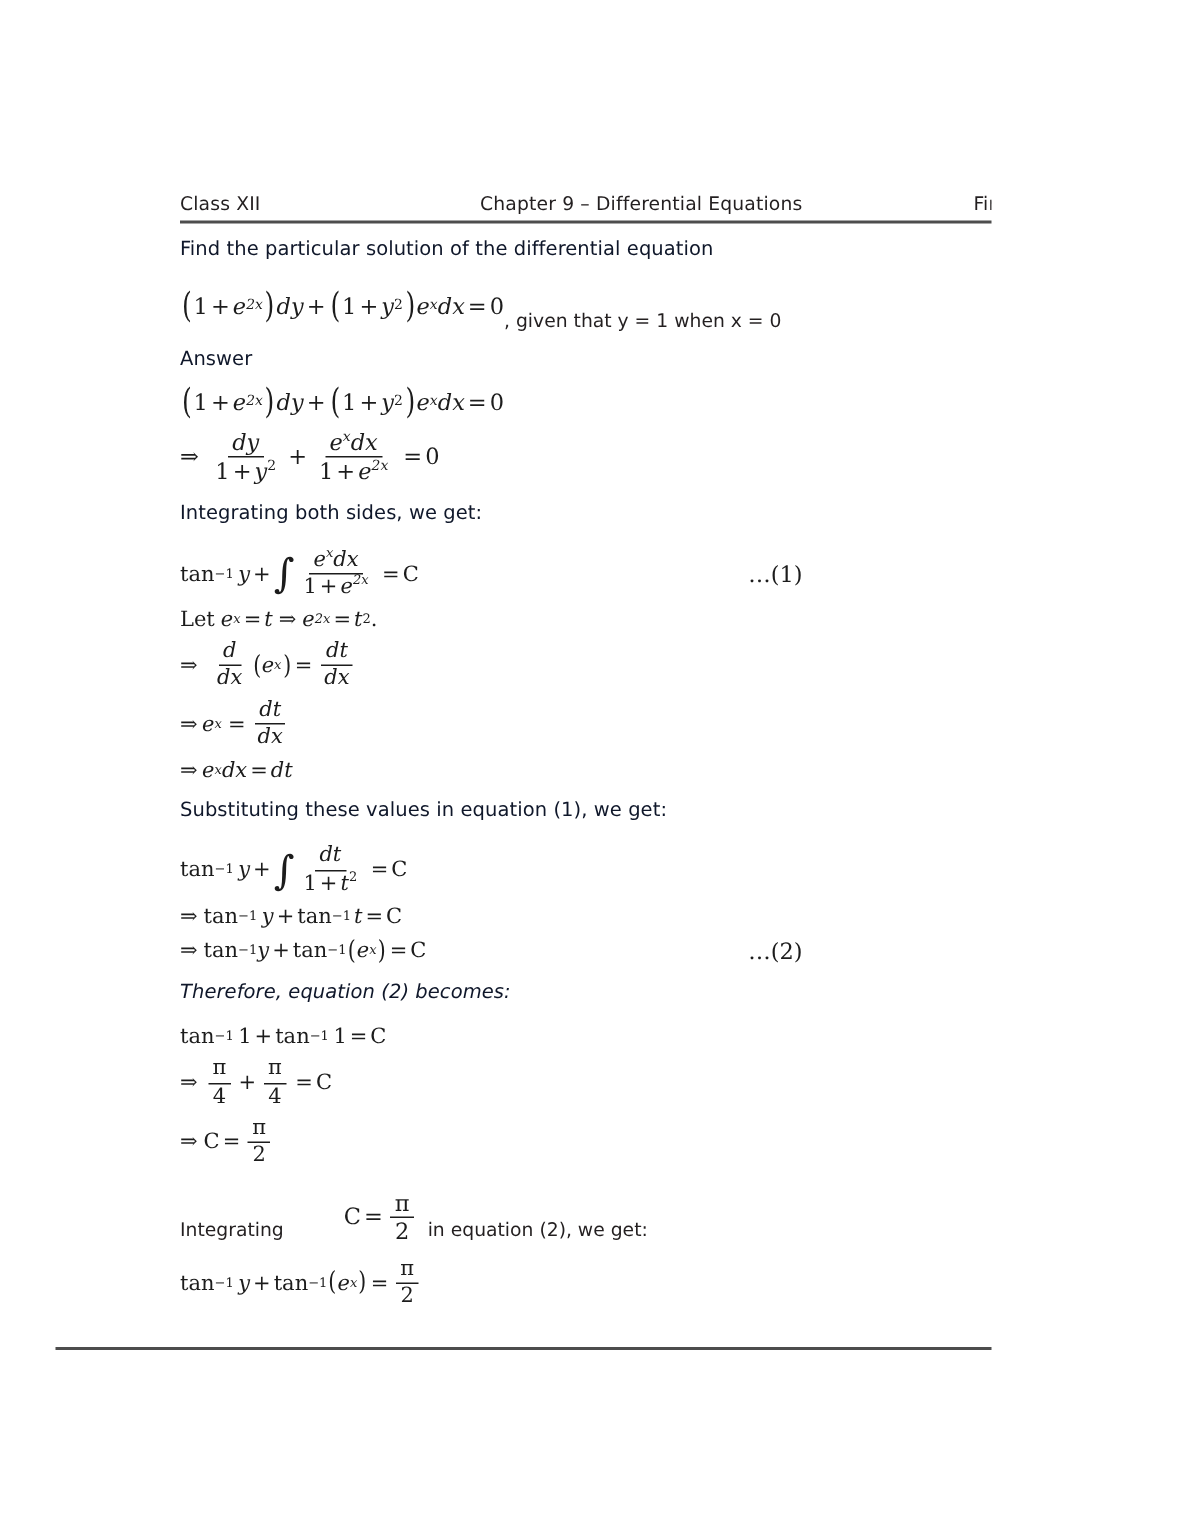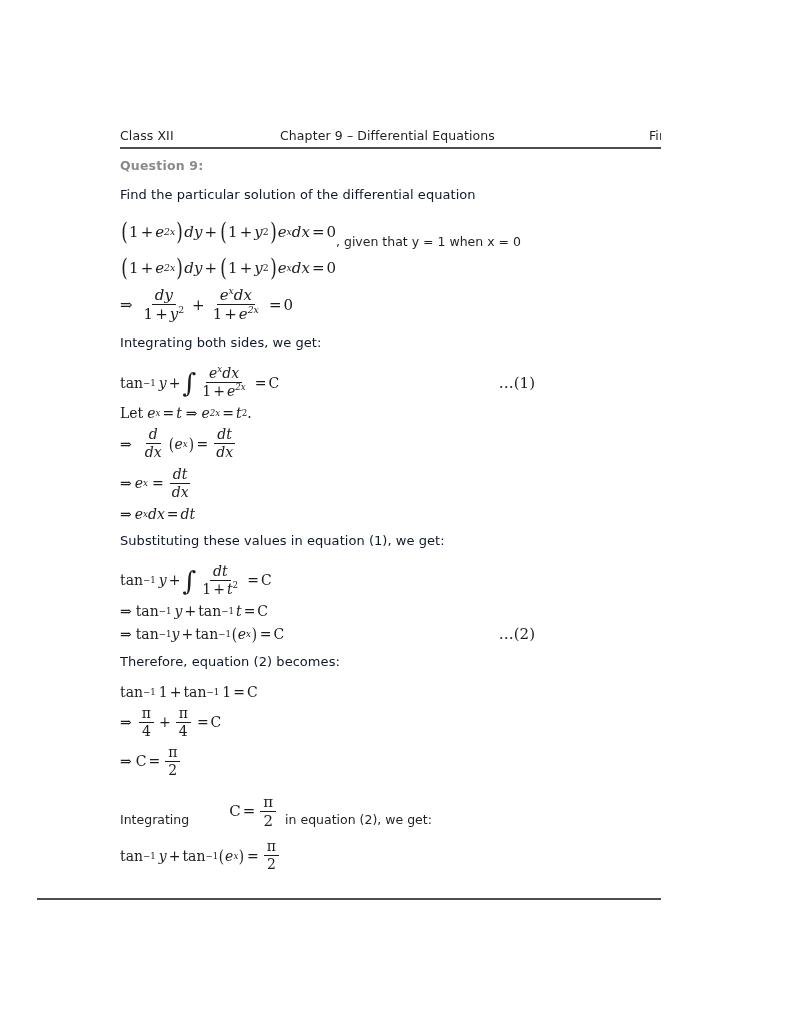--- a/index.html
+++ b/index.html
@@ -22,21 +22,21 @@
     left: 120px;
     top: 128px;
     width: 555px;
     display: flex;
     align-items: baseline;
     font-size: 12.5px;
     color: #231f20;
     letter-spacing: 0.1px;
   }
   .hdr-left   { width: 160px; text-align: left; }
-  .hdr-center { flex: 1; }
+  .hdr-center { flex: 1; text-align: center; }
   .hdr-right  { width: 100px; text-align: right; }
   .header-rule {
     position: absolute;
     left: 120px;
     top: 147px;
     width: 555px;
     height: 2px;
     background: #4d4d4d;
   }
 
@@ -183,21 +183,20 @@
 
   <div class="header">
     <div class="hdr-left">Class XII</div>
     <div class="hdr-center">Chapter 9 – Differential Equations</div>
     <div class="hdr-right">Find</div>
   </div>
   <div class="header-rule"></div>
 
   <div class="body-area">
 
-    <div class="q-title">Question 9:</div>
 
     <p class="prose">Find the particular solution of the differential equation</p>
 
     <div class="eq-row" style="margin-bottom:8px;">
       <span class="math" style="font-size:15px;">
         <span class="bigparen">(</span>
           <span class="up">1</span>
           <span class="op">+</span>
           <span class="it">e</span>
           <sup class="exp">2x</sup>
@@ -212,20 +211,21 @@
           <span class="bigparen">)</span>
           <span class="it">e</span>
           <sup class="exp">x</sup>
           <span class="it">dx</span>
           <span class="op">=</span>
           <span class="up">0</span>
       </span>
       <span class="inline-after">, given that y = 1 when x = 0</span>
     </div>
 
+    <p class="prose">Answer</p>
 
     <div class="eq-row" style="margin-bottom:10px;">
       <span class="math" style="font-size:15px;">
         <span class="bigparen">(</span>
           <span class="up">1</span>
           <span class="op">+</span>
           <span class="it">e</span>
           <sup class="exp">2x</sup>
           <span class="bigparen">)</span>
           <span class="it">dy</span>
@@ -385,21 +385,21 @@
           <span class="medparen">(</span>
           <span class="it">e</span>
           <sup class="exp">x</sup>
           <span class="medparen">)</span>
           <span class="op">=</span>
           <span class="up">C</span>
       </span>
       <span class="eq-tag">…(2)</span>
     </div>
 
-    <p class="prose" style="margin-bottom:12px;">Therefore, equation (2) becomes:</p>
+    <p class="prose" style="margin-bottom:12px;font-style:italic;">Therefore, equation (2) becomes:</p>
 
     <div class="eq-row" style="margin-bottom:6px;">
       <span class="math" style="font-size:14px;">
         <span class="up">tan</span>
           <sup class="expn">−1</sup>
           <span class="up" style="padding-left:3px;">1</span>
           <span class="op">+</span>
           <span class="up">tan</span>
           <sup class="expn">−1</sup>
           <span class="up" style="padding-left:3px;">1</span>

